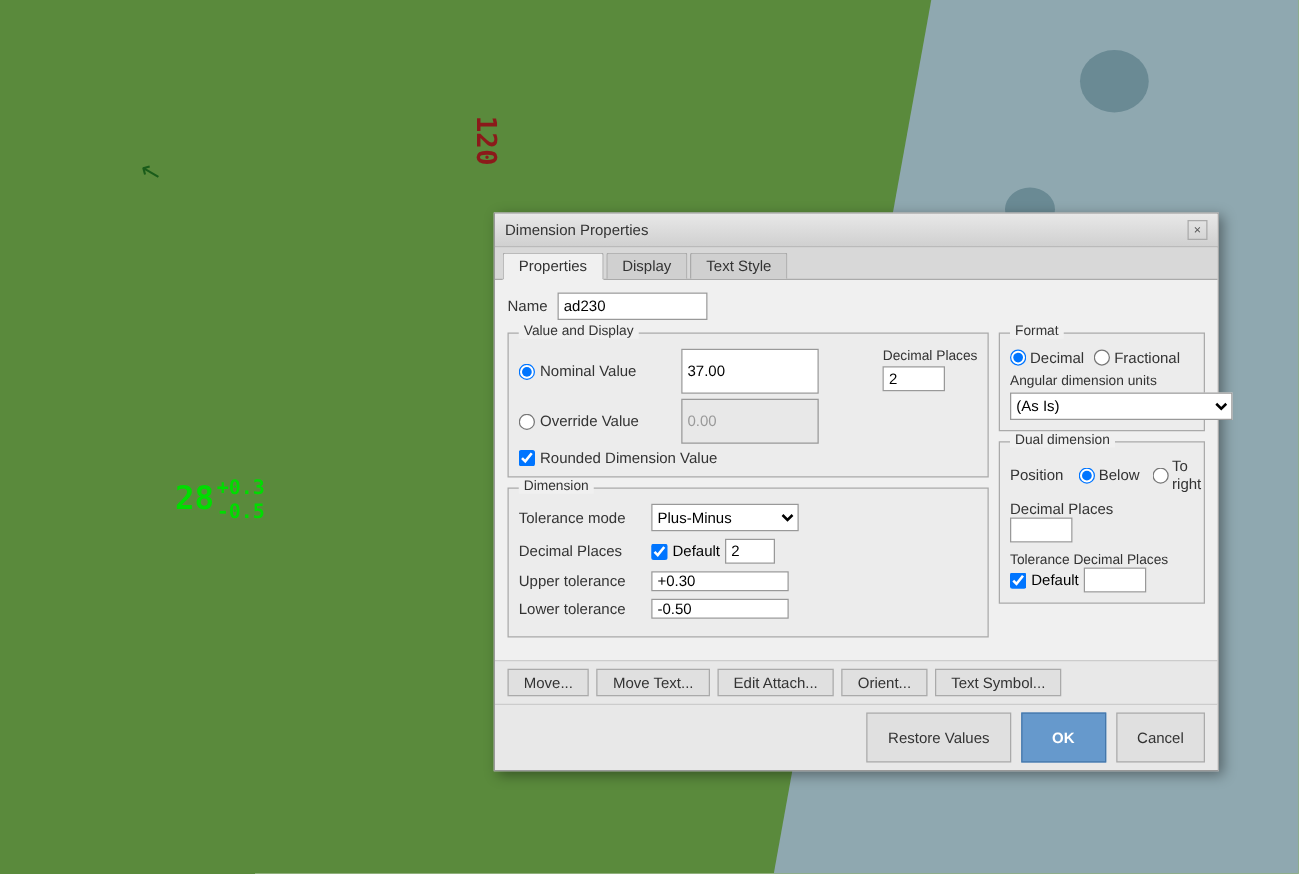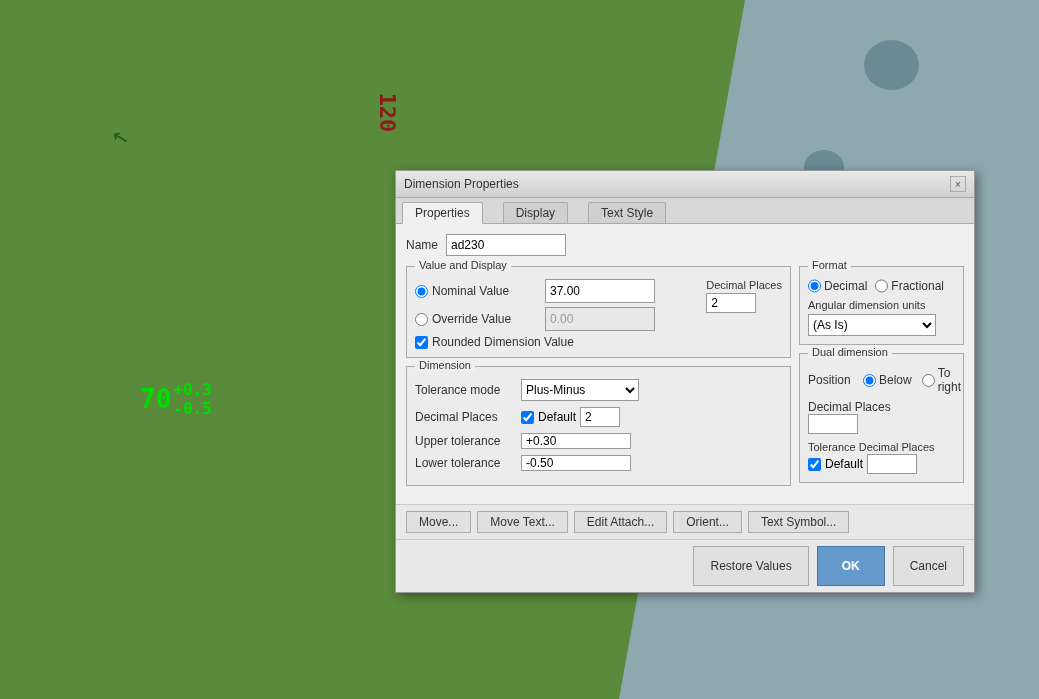--- a/index.html
+++ b/index.html
@@ -105,21 +105,21 @@
       color: #555;
       padding: 0;
     }
 
     
     .dialog-tabs {
       display: flex;
       background: #d8d8d8;
       border-bottom: 1px solid #aaa;
       padding: 4px 6px 0;
-      gap: 20px;
+      gap: 2px;
     }
     .tab {
       padding: 3px 12px;
       background: #d0d0d0;
       border: 1px solid #aaa;
       border-bottom: none;
       cursor: pointer;
       font-size: 12px;
       color: #333;
       border-radius: 2px 2px 0 0;
@@ -203,21 +203,21 @@
       gap: 4px;
       font-size: 12px;
       color: #333;
       min-width: 130px;
     }
     .vd-row input[type="radio"] {
       margin: 0;
     }
     .vd-input {
       width: 110px;
-      height: 24px;
+      height: 36px;
       border: 1px solid #999;
       background: white;
       padding: 1px 4px;
       font-size: 12px;
     }
     .vd-input.disabled {
       background: #e8e8e8;
       color: #999;
     }
 
@@ -267,21 +267,21 @@
       display: flex;
       gap: 3px;
     }
     .angular-label {
       font-size: 11px;
       color: #333;
       margin-bottom: 3px;
       display: block;
     }
     .angular-select {
-      width: 128px;
+      width: 178px;
       height: 22px;
       border: 1px solid #999;
       background: white;
       font-size: 12px;
     }
 
     
     .tol-row {
       display: flex;
       align-items: center;
@@ -452,21 +452,21 @@
 
 <div class="hole" style="top:40px;right:120px;width:55px;height:50px;"></div>
 <div class="hole" style="top:150px;right:195px;width:40px;height:35px;"></div>
 
 <div class="label-120">120</div>
 
 <div class="cursor-arrow">↖</div>
 
 <div class="drawing-annotation">
   <span style="display:inline-flex;align-items:center;">
-    <span class="main-val">70</span>
+    <span class="main-val">28</span>
     <span style="display:flex;flex-direction:column;font-size:16px;margin-left:2px;">
       <span>+0.3</span>
       <span>-0.5</span>
     </span>
   </span>
 </div>
 
 <div class="dialog-overlay">
 
   <div class="dialog-titlebar">

